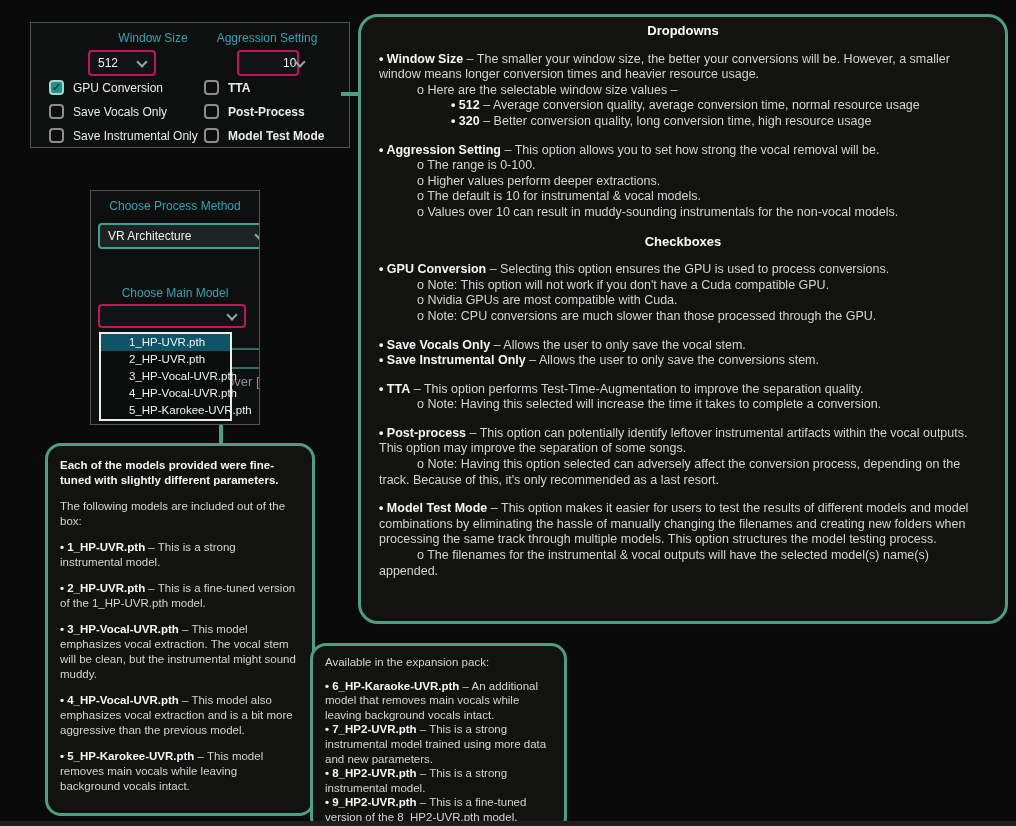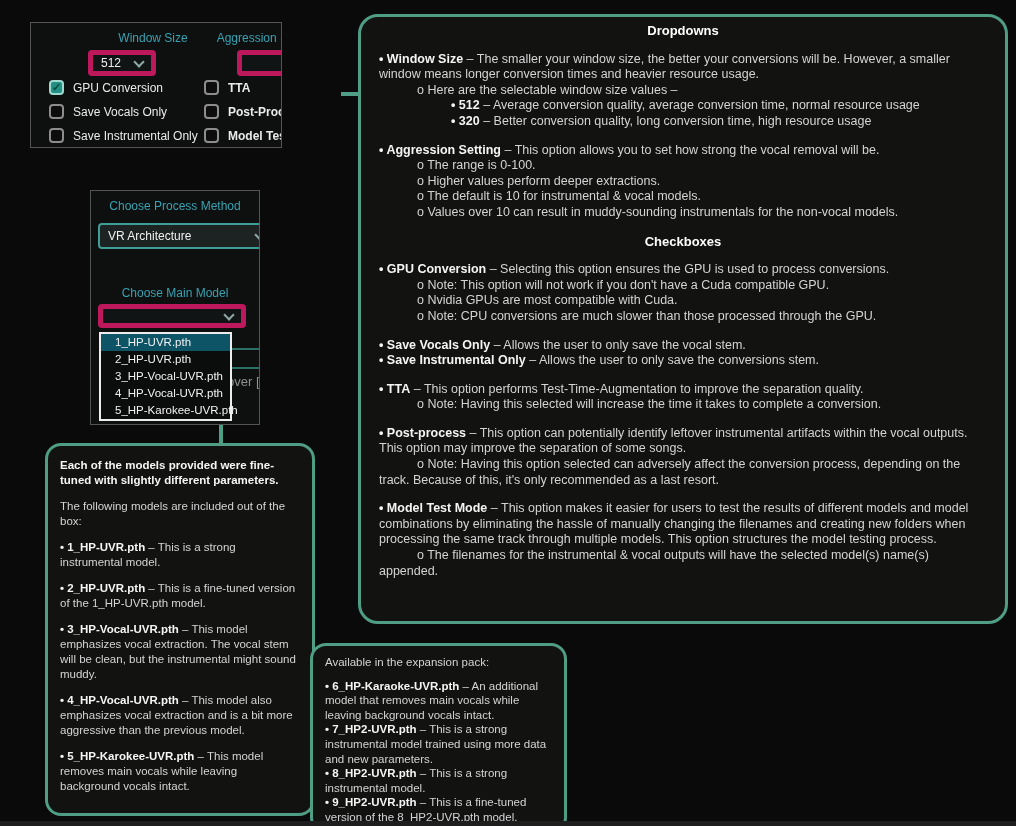--- a/index.html
+++ b/index.html
@@ -20,41 +20,41 @@
   .modelsbox{left:45px;top:443px;width:270px;height:373px;padding:12px 12px;border-radius:16px;}
   .modelsbox .ln{font-size:11.5px;line-height:15px;}
   .modelsbox .ln.gap{height:11px;}
   .expbox{left:310px;top:631px;width:257px;height:191px;padding:9px 12px;border-radius:16px;margin-top:12px;}
   .expbox .ln{font-size:11.5px;line-height:14.6px;}
   .expbox .ln.gap{height:9px;}
   
   .conn{position:absolute;background:#4f9d85;}
   
   .panel{position:absolute;border:1px solid #545454;background:#0e0f0f;box-sizing:border-box;overflow:hidden;}
-  .settings{left:30px;top:22px;width:252px;height:126px;}
+  .settings{left:30px;top:22px;width:320px;height:126px;}
   .method{left:90px;top:190px;width:170px;height:235px;}
   .tlabel{position:absolute;color:#38a2b2;font-size:12px;text-align:center;white-space:nowrap;}
-  .dd{position:absolute;box-sizing:border-box;border:5px solid #be185d;border-radius:4px;
+  .dd{position:absolute;box-sizing:border-box;border:2px solid #be185d;border-radius:4px;
       background:#111414;color:#f0f0f0;font-size:12px;display:flex;align-items:center;
       justify-content:space-between;padding:0 8px;cursor:pointer;}
   .chev{width:6px;height:6px;border-right:2px solid #8fa8a5;border-bottom:2px solid #8fa8a5;
         transform:rotate(45deg);margin-top:-3px;flex:0 0 auto;}
   .ddbig{border:2px solid #3f9e96;background:#1d2322;}
   
   .cbcol{position:absolute;display:flex;flex-direction:column;gap:9px;}
   .cbrow{display:flex;align-items:center;gap:9px;cursor:pointer;}
   .cb{width:15px;height:15px;box-sizing:border-box;border:2px solid #8d8d8d;border-radius:4px;
       background:#0d0d0d;display:flex;align-items:center;justify-content:center;flex:0 0 auto;}
   .cb.checked{background:#219183;border-color:#9fd9d0;}
   .cb .check{font-size:11px;font-weight:bold;color:#0a4a43;line-height:1;}
   .cblabel{font-size:12px;color:#eaeaea;white-space:nowrap;}
   
   .mlist{position:absolute;left:8px;top:141px;width:133px;border:2px solid #ededed;background:#0b0c0c;
          box-sizing:border-box;z-index:3;}
-  .mitem{height:17px;line-height:17px;padding-left:14px;font-size:11.5px;color:#f2f2f2;
+  .mitem{height:17px;line-height:17px;padding-left:28px;font-size:11.5px;color:#f2f2f2;
          white-space:nowrap;cursor:pointer;}
   .mitem.selected{background:#0d5466;}
   
   .frag-line{position:absolute;height:2px;background:#2b6e63;}
   .frag-text{position:absolute;color:#8f8f8f;font-size:13px;white-space:nowrap;}
   .bottom-strip{position:absolute;left:0;bottom:0;width:100%;height:5px;background:#1e1e1e;}
 </style>
 </head>
 <body>
 

